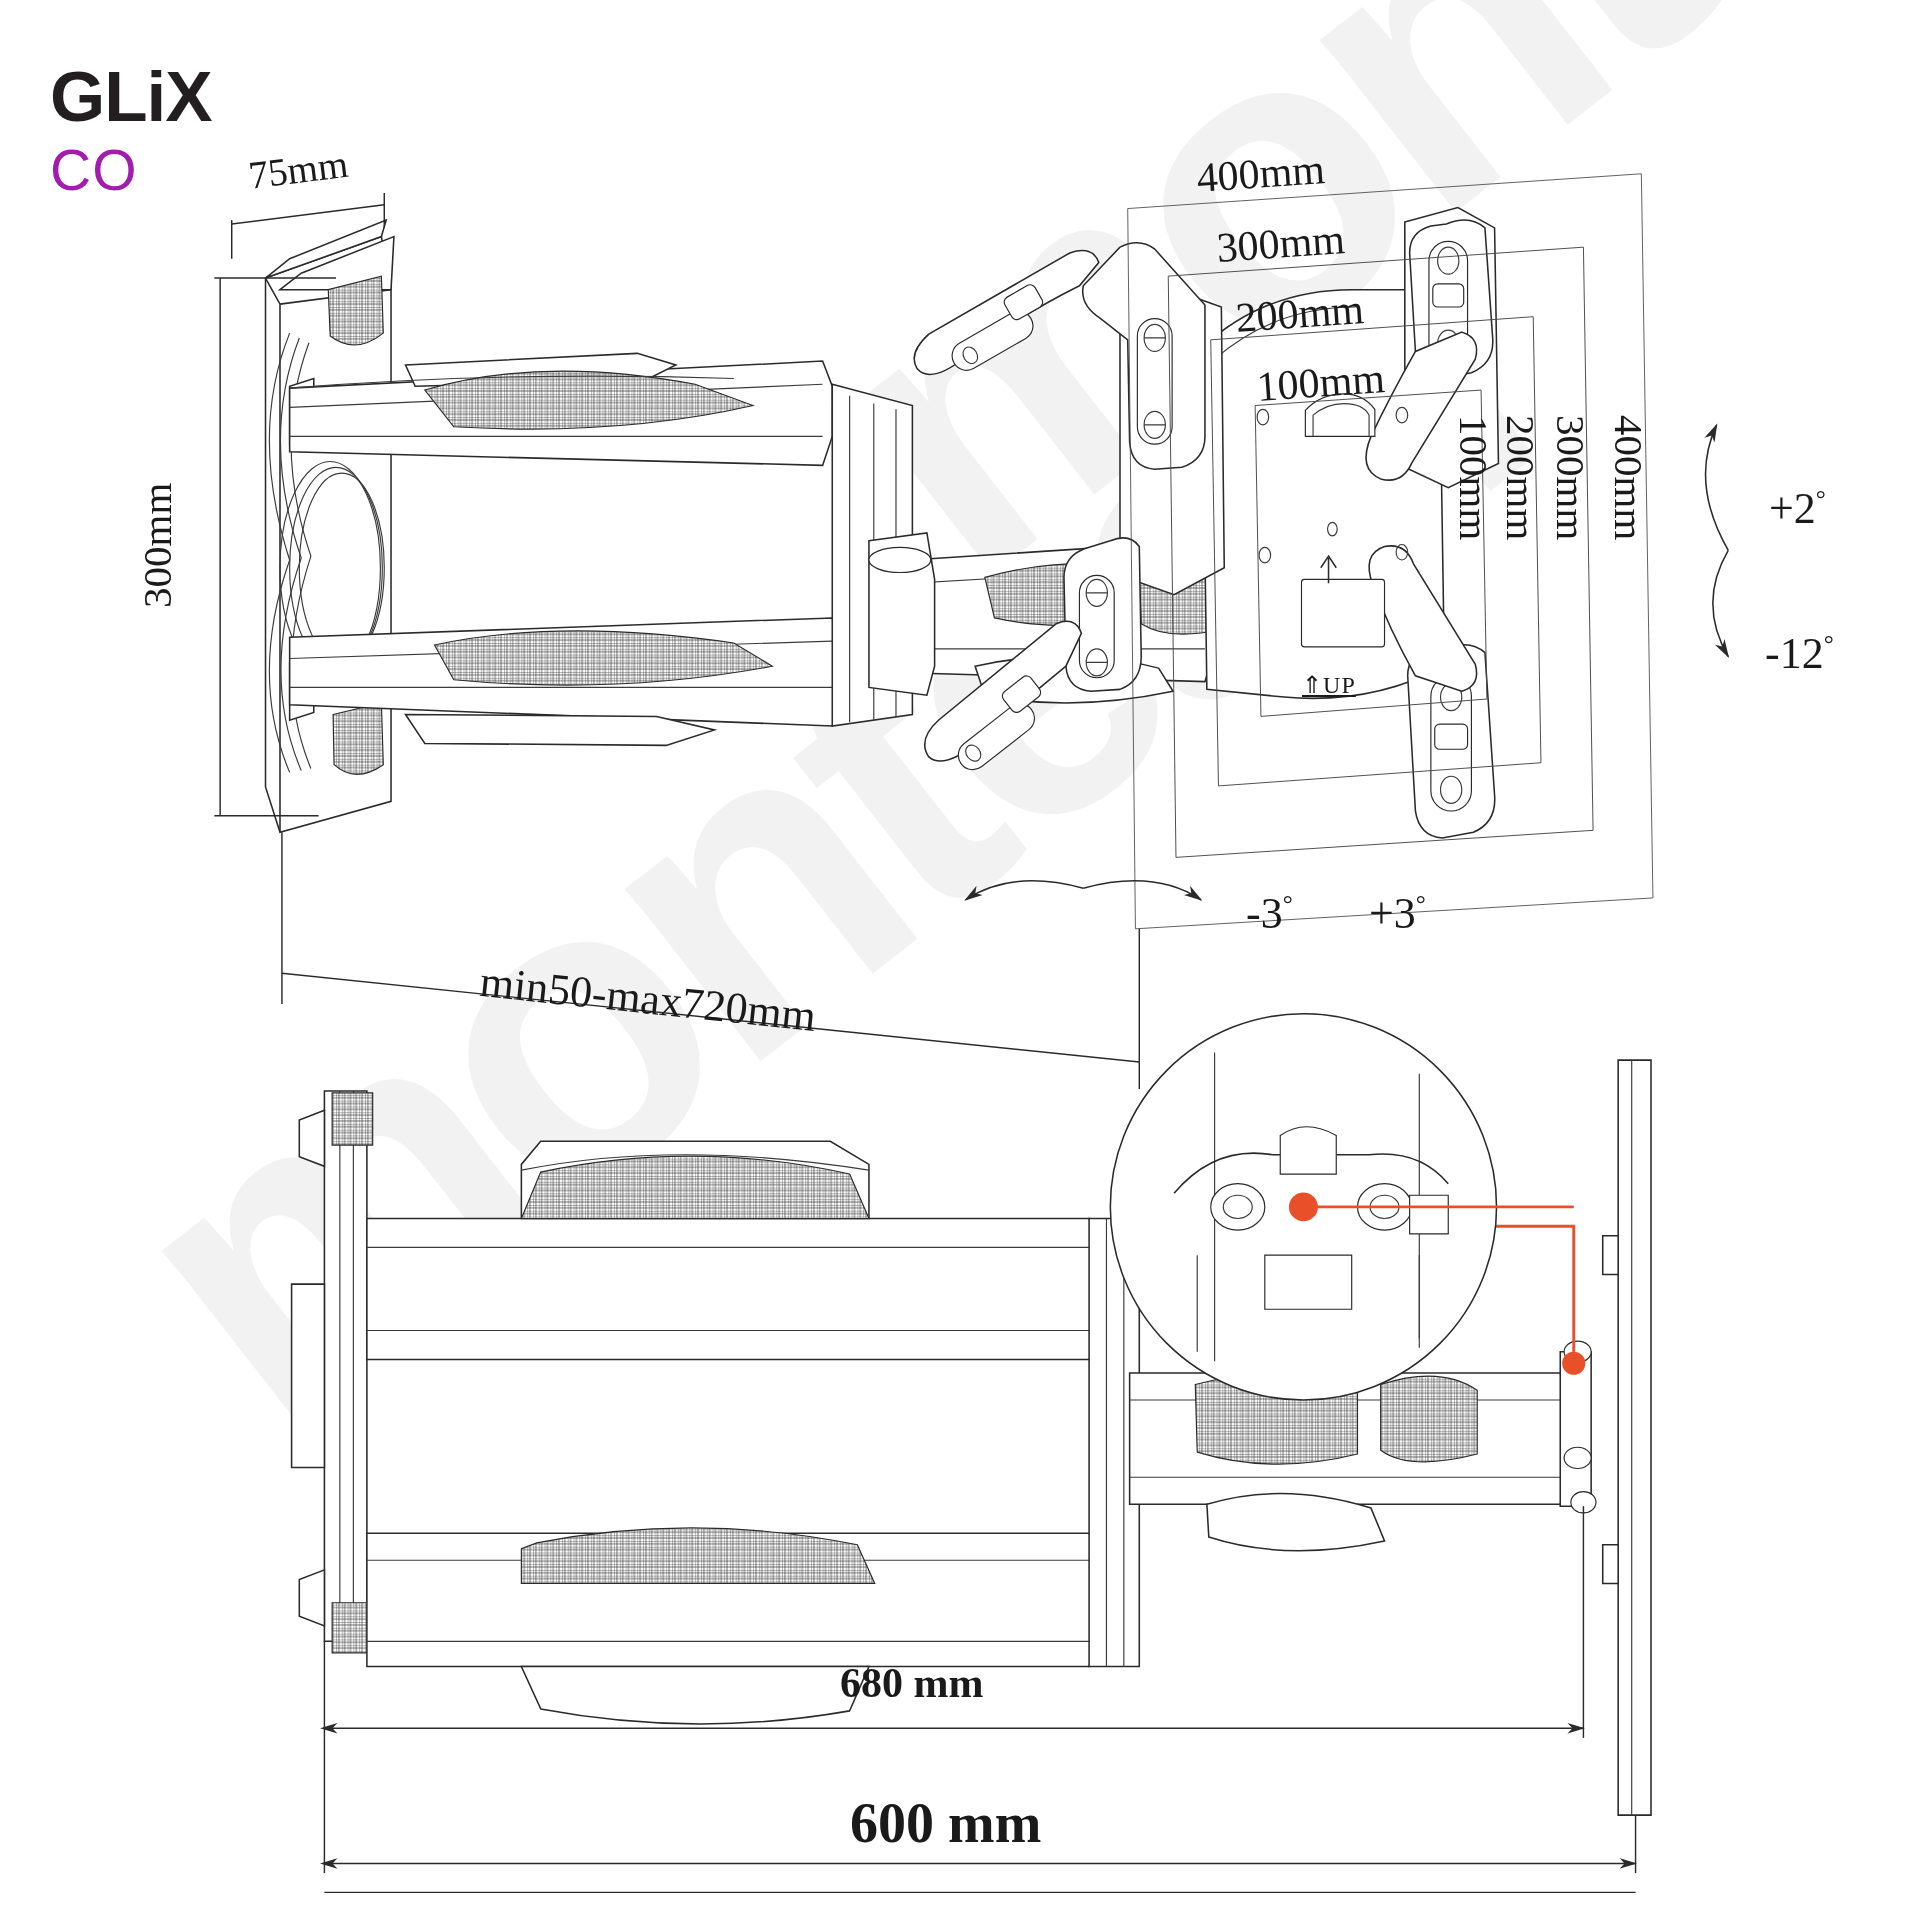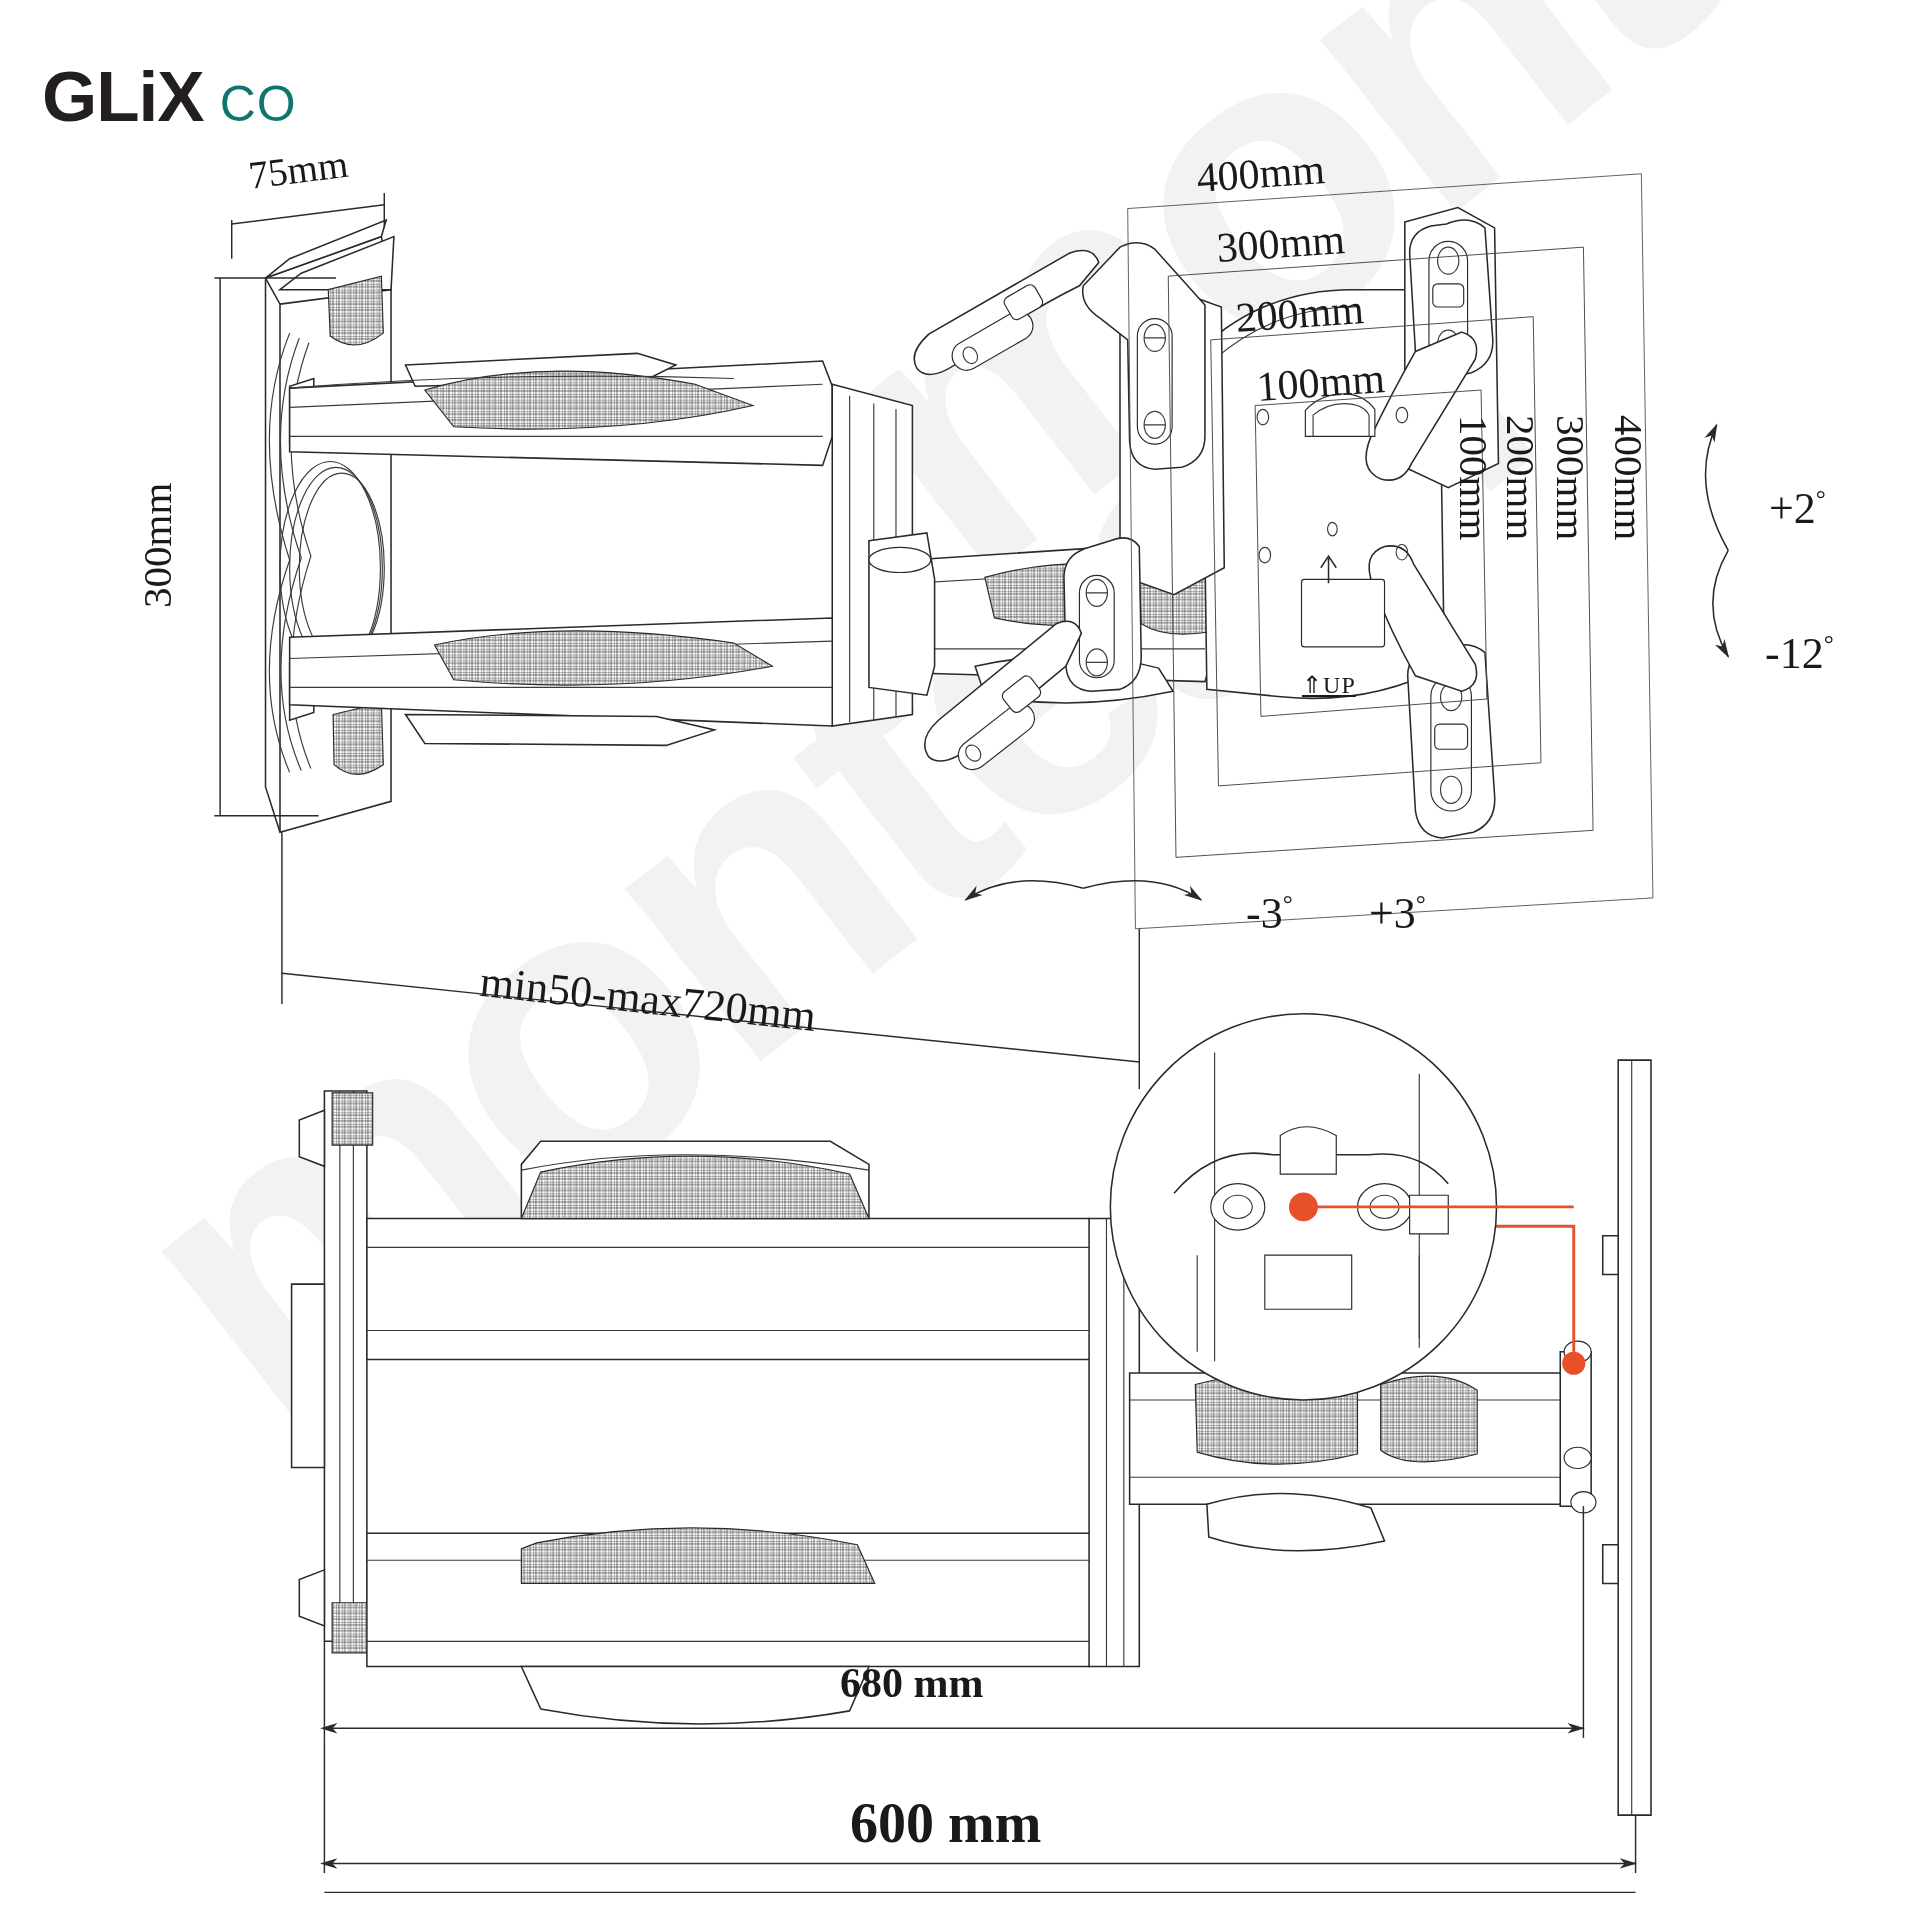--- a/index.html
+++ b/index.html
@@ -6,23 +6,23 @@
   body{
     width:1931px;height:1931px;background:#ffffff;
     font-family:"Liberation Serif", serif;
     color:#1b1b1b;overflow:hidden;position:relative;
   }
   #stage{position:absolute;inset:0;width:1931px;height:1931px;}
   .abs{position:absolute;}
   .lbl{white-space:nowrap;font-family:"Liberation Serif", serif;color:#1a1a1a;}
 
   
-  #logo{left:42px;top:56px;display:flex;align-items:baseline;font-family:"Liberation Sans", sans-serif;}
+  #logo{left:50px;top:56px;display:flex;align-items:baseline;font-family:"Liberation Sans", sans-serif;flex-direction:column;}
   #logo .b{font-weight:700;font-size:71px;letter-spacing:-1px;color:#231f20;}
-  #logo .l{font-weight:300;font-size:50px;letter-spacing:1px;color:#0f766e;margin-left:16px;}
+  #logo .l{font-weight:300;font-size:57px;letter-spacing:1px;color:#a21caf;}
 
   
   .wm{position:absolute;color:#f2f2f2;font-family:"Liberation Sans", sans-serif;
       font-weight:700;user-select:none;pointer-events:none;}
   #wm1{left:734px;top:290px;font-size:415px;transform:rotate(-38deg);transform-origin:0 0;letter-spacing:-17.4px;}
   #wm2{left:39px;top:1139px;font-size:415px;transform:rotate(-38deg);transform-origin:0 0;letter-spacing:-17.4px;}
 
   svg{position:absolute;left:0;top:0;overflow:visible;}
   .ln{fill:none;stroke:#2a2a2a;stroke-width:1.6;}
   .ln-thin{fill:none;stroke:#3a3a3a;stroke-width:1.2;}

